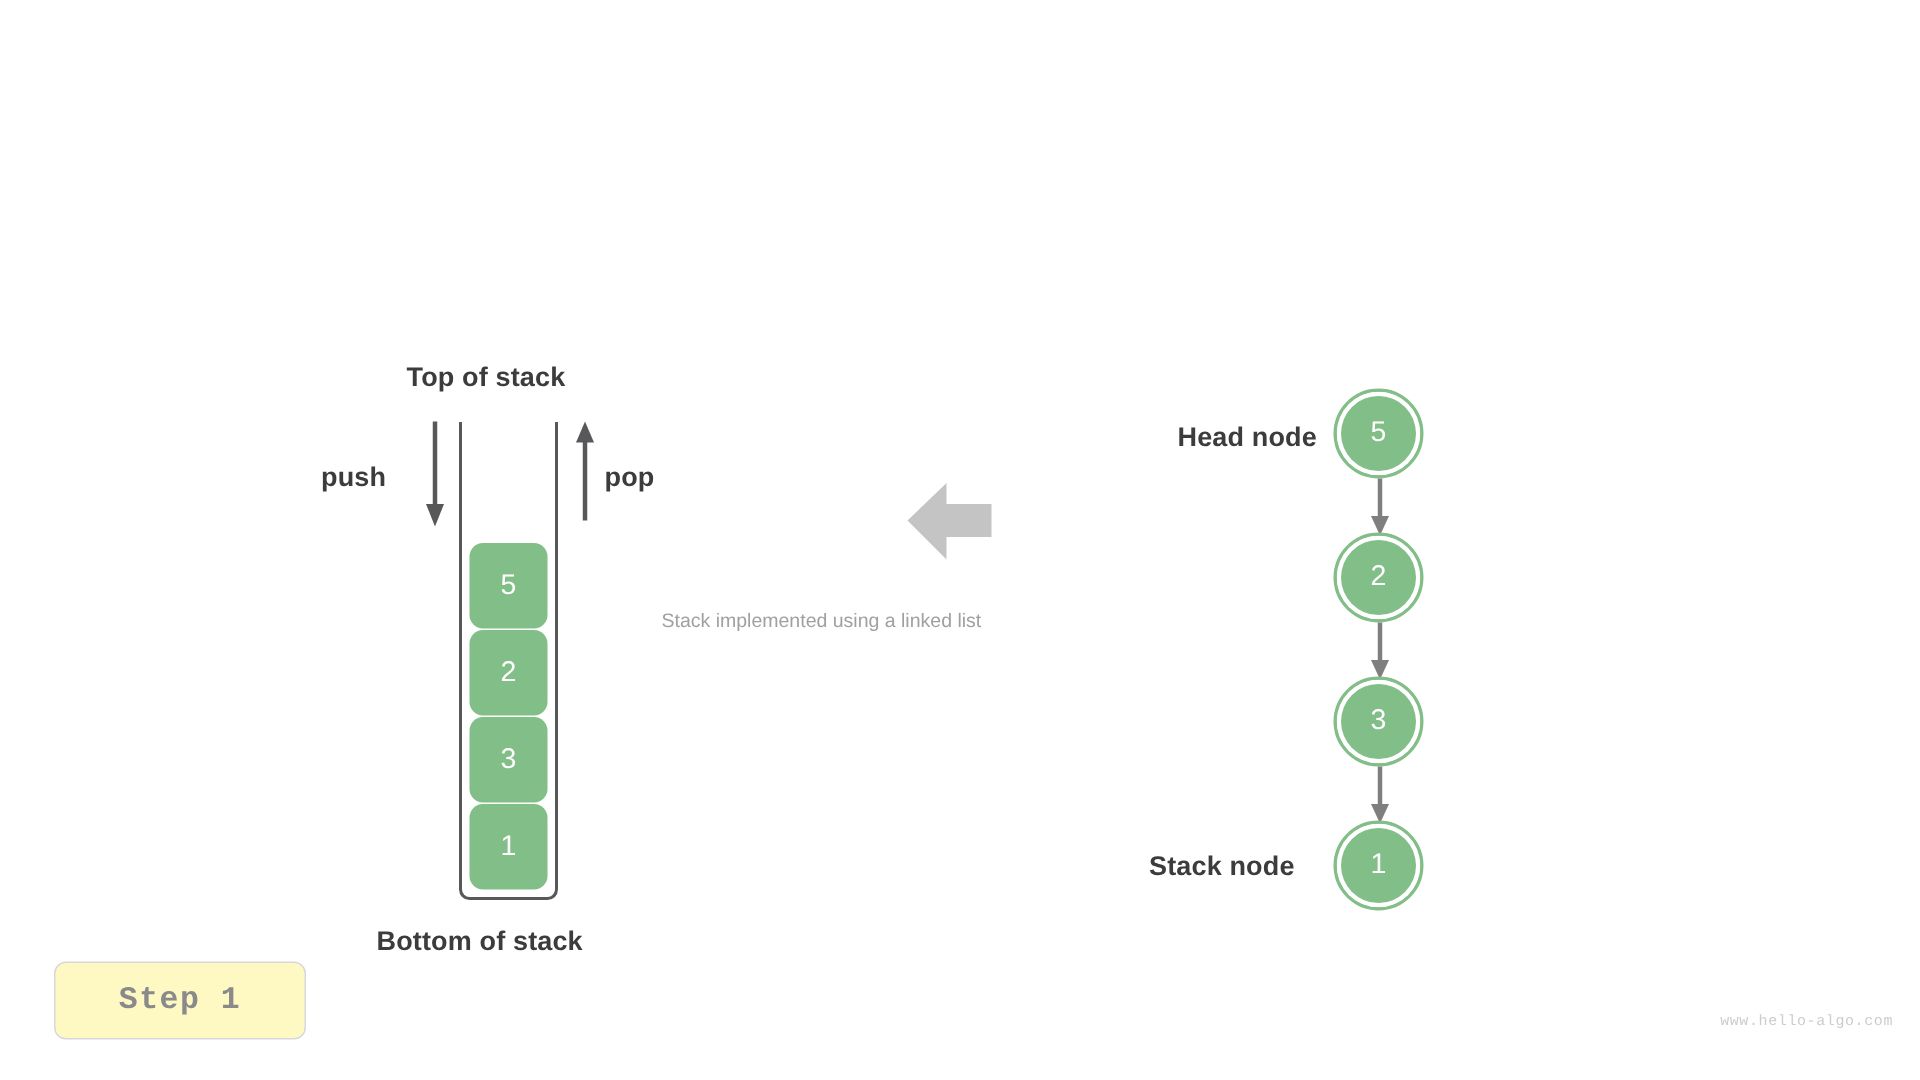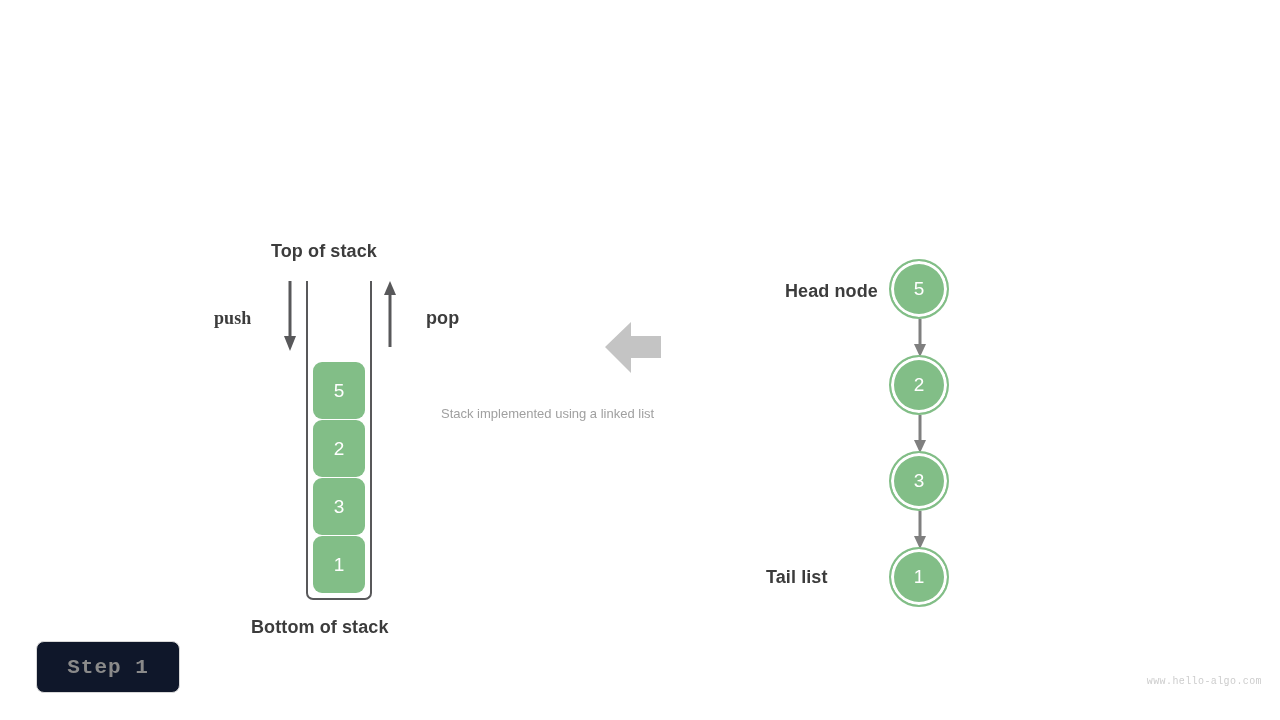--- a/index.html
+++ b/index.html
@@ -116,23 +116,23 @@
     width: 32px;
     height: 40px;
     overflow: visible;
   }
 
   
   #step-badge {
     position: absolute;
     left: 36px;
     top: 641px;
-    width: 144px;
+    width: 168px;
     height: 52px;
-    background: #0f172a;
+    background: #fef9c3;
     border: 1px solid #d8d8d8;
     border-radius: 8px;
     display: flex;
     align-items: center;
     justify-content: center;
     font-family: "Liberation Mono", monospace;
     font-size: 21px;
     font-weight: bold;
     letter-spacing: 1px;
     color: #8a8a8a;
@@ -153,28 +153,28 @@
 </style>
 </head>
 <body>
 
 <div class="canvas">
 
   <div id="stack-group">
 
     <div class="bold-label" style="left:271px; top:241px;">Top of stack</div>
 
-    <div class="bold-label" style="left:214px; top:308px;font-family:Liberation Serif, serif;">push</div>
+    <div class="bold-label" style="left:214px; top:308px;">push</div>
 
     <svg class="vert-arrow" style="left:281px; top:279px;" width="18" height="76" viewBox="0 0 18 76">
       <line x1="9" y1="2" x2="9" y2="60" stroke="#58585a" stroke-width="3"></line>
       <polygon points="9,72 3,57 15,57" fill="#58585a"></polygon>
     </svg>
 
-    <div class="bold-label" style="left:426px; top:308px;">pop</div>
+    <div class="bold-label" style="left:403px; top:308px;">pop</div>
 
     <svg class="vert-arrow" style="left:381px; top:281px;" width="18" height="68" viewBox="0 0 18 68">
       <line x1="9" y1="66" x2="9" y2="10" stroke="#58585a" stroke-width="3"></line>
       <polygon points="9,0 3,14 15,14" fill="#58585a"></polygon>
     </svg>
 
     <div class="stack-container"></div>
 
     <div class="stack-cell" style="top:362px;">5</div>
     <div class="stack-cell" style="top:420px;">2</div>
@@ -208,21 +208,21 @@
       <polygon points="16,38 10,25 22,25" fill="#7f7f7f"></polygon>
     </svg>
 
     <div class="ll-node" style="left:889px; top:451px;">3</div>
 
     <svg class="ll-arrow" style="top:511px;" viewBox="0 0 32 40">
       <line x1="16" y1="0" x2="16" y2="28" stroke="#7f7f7f" stroke-width="3"></line>
       <polygon points="16,38 10,25 22,25" fill="#7f7f7f"></polygon>
     </svg>
 
-    <div class="bold-label" style="left:766px; top:567px;">Tail list</div>
+    <div class="bold-label" style="left:766px; top:567px;">Stack node</div>
 
     <div class="ll-node" style="left:889px; top:547px;">1</div>
   </div>
 
   <div id="step-badge">Step 1</div>
 
   <div id="watermark">www.hello-algo.com</div>
 
 </div>
 

